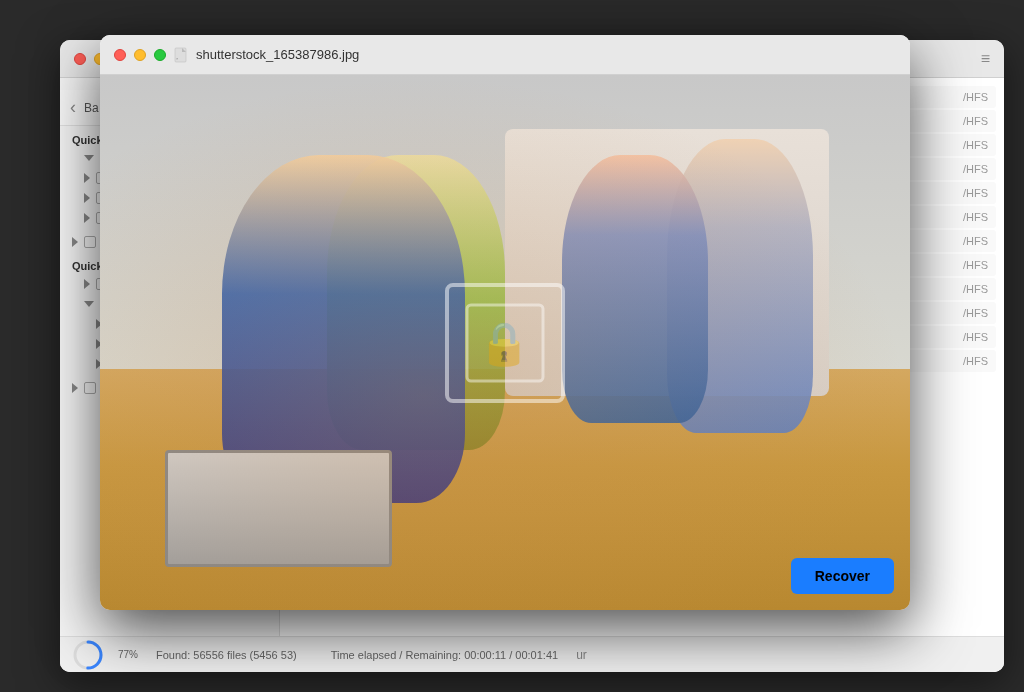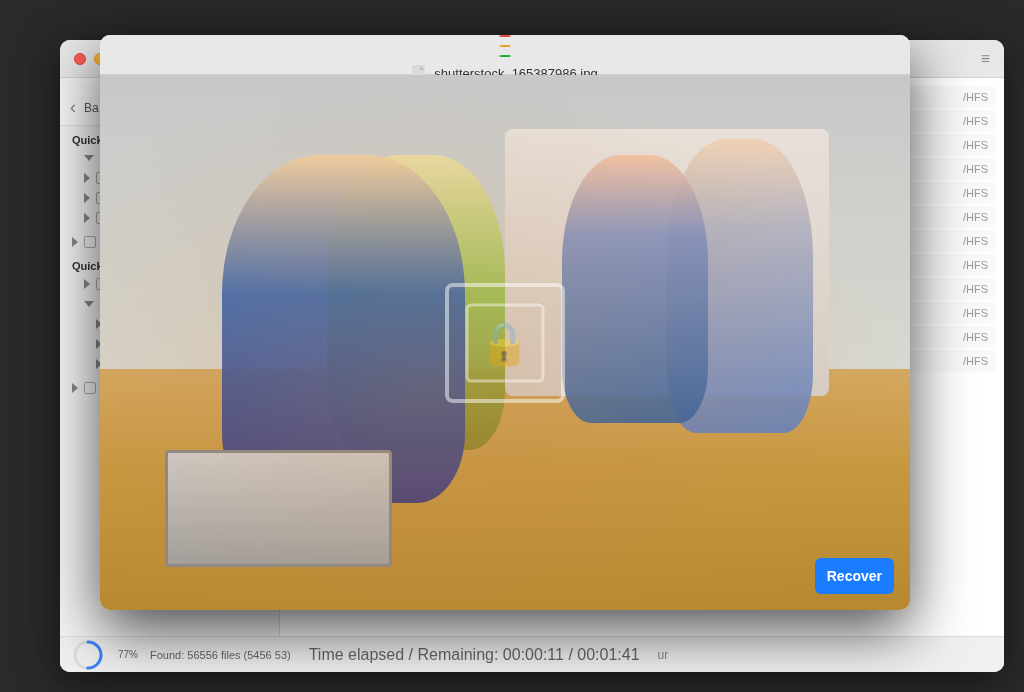--- a/index.html
+++ b/index.html
@@ -161,21 +161,20 @@
     }
 
     .modal-titlebar {
       height: 40px;
       background: #e8e8e8;
       display: flex;
       align-items: center;
       padding: 0 14px;
       gap: 8px;
       border-bottom: 1px solid #d0d0d0;
-      flex-direction: column;
     }
 
     .modal-title-text {
       font-size: 13px;
       color: #333;
       font-weight: 500;
       display: flex;
       align-items: center;
       gap: 6px;
     }
@@ -290,24 +289,24 @@
       align-items: center;
       justify-content: center;
     }
 
     
     .recover-btn {
       position: absolute;
       bottom: 16px;
       right: 16px;
       background: #1a7dff;
-      color: #ffffff;
+      color: #000000;
       border: none;
       border-radius: 6px;
-      padding: 10px 12px;
+      padding: 10px 24px;
       font-size: 14px;
       font-weight: 600;
       cursor: pointer;
     }
 
     
     .svg-progress {
       transform: rotate(-90deg);
     }
 
@@ -506,24 +505,24 @@
     </div>
   </div>
 
   <div class="bg-bottom-bar">
 
     <svg width="32" height="32" class="svg-progress">
       <circle cx="16" cy="16" r="13" fill="none" stroke="#ddd" stroke-width="3"></circle>
       <circle cx="16" cy="16" r="13" fill="none" stroke="#3a86ff" stroke-width="3" stroke-dasharray="81.7 81.7" stroke-dashoffset="40.9" stroke-linecap="round"></circle>
     </svg>
     <span class="progress-label">77%</span>
-    <span style="font-size:11px;color:#666;margin-left:2px;">
+    <span style="font-size:11px;color:#666;margin-left:8px;">
       <span>Found: 56556 files (5456 53)</span>
     </span>
-    <span style="font-size:16px;color:#666;margin-left:8px;">
+    <span style="font-size:11px;color:#666;margin-left:24px;">
       <span>Time elapsed / Remaining: 00:00:11 / 00:01:41</span>
     </span>
     <span style="font-size:12px;color:#888;margin-left:8px;">
       <span>ur</span>
     </span>
   </div>
 </div>
 
 <div class="modal-window">
 

